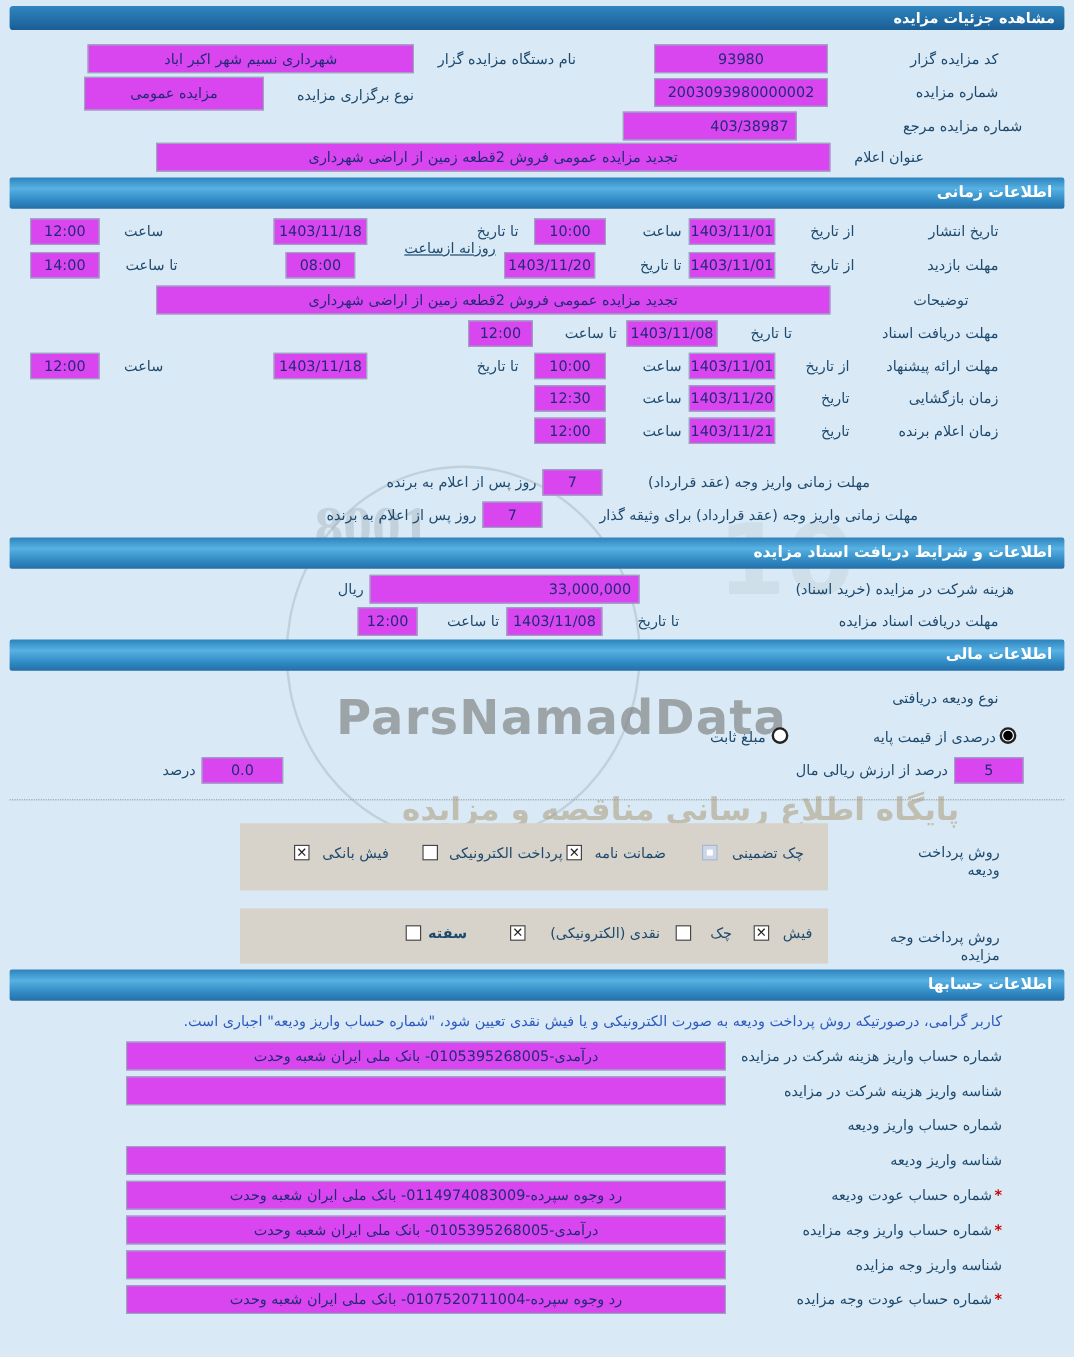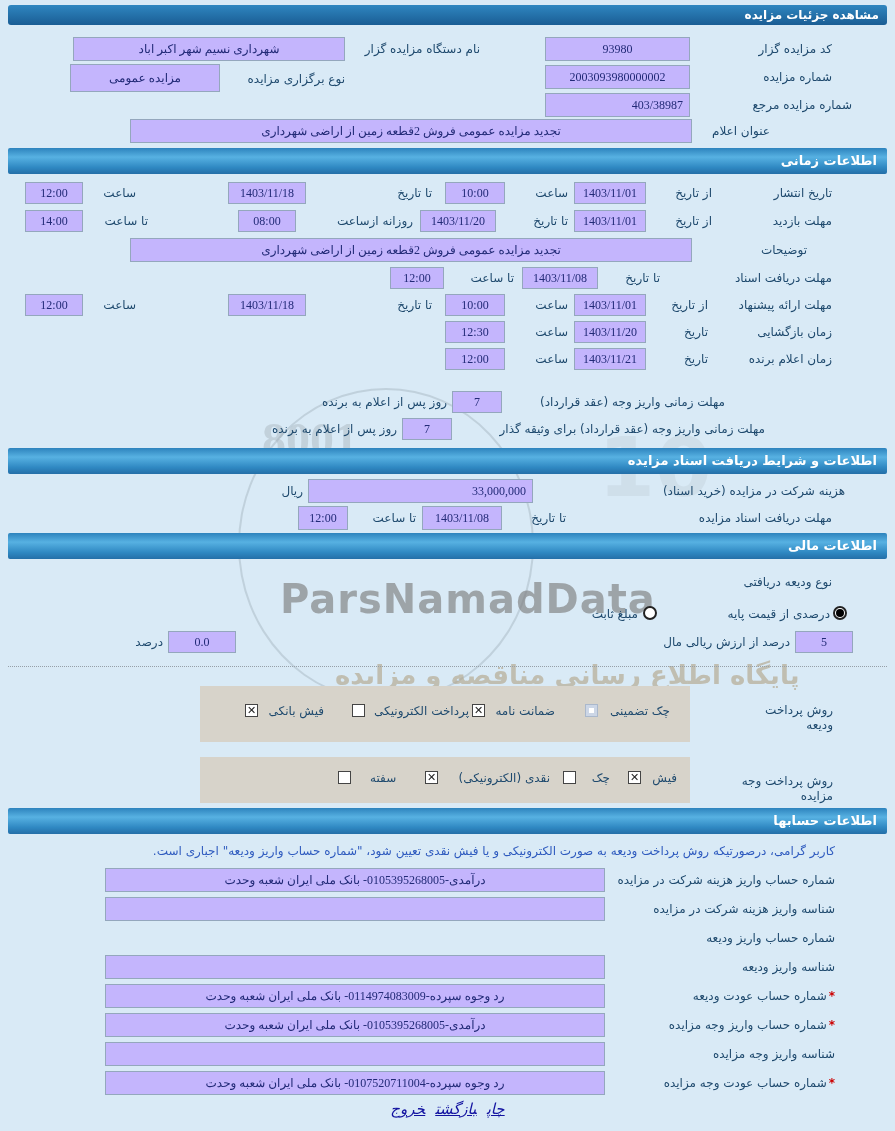--- a/index.html
+++ b/index.html
@@ -4,22 +4,22 @@
 <style>
   html,body{margin:0;padding:0;background:#d9eaf6;font-family:"DejaVu Sans",sans-serif;}
   #page{position:relative;width:895px;height:1131px;background:#d9eaf6;overflow:hidden;direction:rtl;}
   .titlebar{position:absolute;left:8px;top:5px;width:879px;height:20px;border-radius:3px;
     background:linear-gradient(180deg,#2f86c0 0%,#1a5d94 100%);color:#fff;font-size:12px;font-weight:bold;
     line-height:20px;padding-right:8px;box-sizing:border-box;z-index:2;}
   .hdr{position:absolute;left:8px;width:879px;height:26px;border-radius:2px;
     background:linear-gradient(180deg,#2d83bd 0%,#57b1e2 35%,#2f88c2 75%,#246fa8 100%);
     color:#fff;font-size:13px;font-weight:bold;line-height:26px;padding-right:10px;box-sizing:border-box;z-index:2;}
   .lbl{position:absolute;color:#1f4a6e;font-size:12px;text-align:right;z-index:2;line-height:15px;}
-  .box{position:absolute;background:#c4b5fd;border:1px solid #94a7bd;box-sizing:border-box;color:#222a77;
-    font-size:12px;text-align:center;z-index:2;display:flex;align-items:center;justify-content:center;font-family:Liberation Serif, serif;}
+  .box{position:absolute;background:#d946ef;border:1px solid #94a7bd;box-sizing:border-box;color:#222a77;
+    font-size:12px;text-align:center;z-index:2;display:flex;align-items:center;justify-content:center;}
   .box.alignr{justify-content:flex-end;padding-left:4px;padding-right:6px;}
   .ltr{direction:ltr;unicode-bidi:embed;}
   .gpanel{position:absolute;background:#d7d3ca;z-index:2;}
   .chk{position:absolute;width:13px;height:13px;background:#fff;border:1px solid #444;box-sizing:border-box;
     z-index:3;font-size:11px;line-height:11px;text-align:center;color:#222;}
   .chk.on::after{content:"\2715";}
   .chk.lite{background:#ccd6e6;border:1px solid #aab8cc;}
   .chk.lite::after{content:"";position:absolute;left:3px;top:3px;width:5px;height:5px;background:#fff;}
   .radio{position:absolute;width:14px;height:14px;border:2px solid #222;border-radius:50%;background:#fff;
     box-sizing:border-box;z-index:3;}
@@ -57,21 +57,21 @@
   <div class="box ltr" style="left:545px;top:37px;width:145px;height:24px;">93980</div>
   <div class="lbl" style="left:350px;top:42px;width:130px;">نام دستگاه مزایده گزار</div>
   <div class="box" style="left:73px;top:37px;width:272px;height:24px;">شهرداری نسیم شهر اکبر اباد</div>
 
   <div class="lbl" style="left:690px;top:70px;width:142px;">شماره مزایده</div>
   <div class="box ltr" style="left:545px;top:65px;width:145px;height:24px;">2003093980000002</div>
   <div class="lbl" style="left:225px;top:72px;width:120px;">نوع برگزاری مزایده</div>
   <div class="box" style="left:70px;top:64px;width:150px;height:28px;">مزایده عمومی</div>
 
   <div class="lbl" style="left:690px;top:98px;width:142px;padding-left:20px;">شماره مزایده مرجع</div>
-  <div class="box ltr alignr" style="left:545px;top:93px;width:145px;height:24px;">403/38987</div>
+  <div class="box ltr alignr" style="left:519px;top:93px;width:145px;height:24px;">403/38987</div>
 
   <div class="lbl" style="left:695px;top:124px;width:75px;">عنوان اعلام</div>
   <div class="box" style="left:130px;top:119px;width:562px;height:24px;">تجدید مزایده عمومی فروش 2قطعه زمین از اراضی شهرداری</div>
 
   <div class="hdr" style="top:148px;">اطلاعات زمانی</div>
 
   <div class="lbl" style="left:718px;top:186px;width:114px;">تاریخ انتشار</div>
   <div class="lbl" style="left:648px;top:186px;width:64px;">از تاریخ</div>
   <div class="box ltr" style="left:574px;top:182px;width:72px;height:22px;">1403/11/01</div>
   <div class="lbl" style="left:512px;top:186px;width:56px;">ساعت</div>
@@ -79,21 +79,21 @@
   <div class="lbl" style="left:352px;top:186px;width:80px;">تا تاریخ</div>
   <div class="box ltr" style="left:228px;top:182px;width:78px;height:22px;">1403/11/18</div>
   <div class="lbl" style="left:88px;top:186px;width:48px;">ساعت</div>
   <div class="box ltr" style="left:25px;top:182px;width:58px;height:22px;">12:00</div>
 
   <div class="lbl" style="left:718px;top:214px;width:114px;">مهلت بازدید</div>
   <div class="lbl" style="left:648px;top:214px;width:64px;">از تاریخ</div>
   <div class="box ltr" style="left:574px;top:210px;width:72px;height:22px;">1403/11/01</div>
   <div class="lbl" style="left:500px;top:214px;width:68px;">تا تاریخ</div>
   <div class="box ltr" style="left:420px;top:210px;width:76px;height:22px;">1403/11/20</div>
-  <div class="lbl" style="left:305px;top:214px;width:108px;">روزانه ازساعت</div>
+  <div class="lbl" style="left:305px;top:200px;width:108px;text-decoration:underline;">روزانه ازساعت</div>
   <div class="box ltr" style="left:238px;top:210px;width:58px;height:22px;">08:00</div>
   <div class="lbl" style="left:86px;top:214px;width:62px;">تا ساعت</div>
   <div class="box ltr" style="left:25px;top:210px;width:58px;height:22px;">14:00</div>
 
   <div class="lbl" style="left:745px;top:243px;width:62px;">توضیحات</div>
   <div class="box" style="left:130px;top:238px;width:562px;height:24px;">تجدید مزایده عمومی فروش 2قطعه زمین از اراضی شهرداری</div>
 
   <div class="lbl" style="left:712px;top:271px;width:120px;">مهلت دریافت اسناد</div>
   <div class="lbl" style="left:600px;top:271px;width:60px;">تا تاریخ</div>
   <div class="box ltr" style="left:522px;top:267px;width:76px;height:22px;">1403/11/08</div>
@@ -165,21 +165,21 @@
   <div class="chk" style="left:352px;top:704px;"></div>
   <div class="lbl" style="left:369px;top:704px;width:100px;text-align:right;">پرداخت الکترونیکی</div>
   <div class="chk on" style="left:472px;top:704px;"></div>
   <div class="lbl" style="left:489px;top:704px;width:66px;text-align:right;">ضمانت نامه</div>
   <div class="chk lite" style="left:585px;top:704px;"></div>
   <div class="lbl" style="left:604px;top:704px;width:66px;text-align:right;">چک تضمینی</div>
 
   <div class="lbl" style="left:728px;top:774px;width:105px;">روش پرداخت وجه مزایده</div>
   <div class="gpanel" style="left:200px;top:757px;width:490px;height:46px;"></div>
   <div class="chk" style="left:338px;top:771px;"></div>
-  <div class="lbl" style="left:370px;top:771px;width:40px;text-align:left;">سفته</div>
+  <div class="lbl" style="left:353px;top:771px;width:40px;text-align:center;font-weight:bold;">سفته</div>
   <div class="chk on" style="left:425px;top:771px;"></div>
   <div class="lbl" style="left:442px;top:771px;width:108px;text-align:right;">نقدی (الکترونیکی)</div>
   <div class="chk" style="left:563px;top:771px;"></div>
   <div class="lbl" style="left:580px;top:771px;width:30px;text-align:right;">چک</div>
   <div class="chk on" style="left:628px;top:771px;"></div>
   <div class="lbl" style="left:645px;top:771px;width:32px;text-align:right;">فیش</div>
 
   <div class="hdr" style="top:808px;">اطلاعات حسابها</div>
   <div class="notice" style="left:110px;top:844px;width:725px;">کاربر گرامی، درصورتیکه روش پرداخت ودیعه به صورت الکترونیکی و یا فیش نقدی تعیین شود، "شماره حساب واریز ودیعه" اجباری است.</div>
 
@@ -205,17 +205,14 @@
   <div class="box" style="left:105px;top:1013px;width:500px;height:24px;">درآمدی-0105395268005- بانک ملی ایران شعبه وحدت</div>
 
   <div class="lbl" style="left:610px;top:1047px;width:225px;">شناسه واریز وجه مزایده</div>
   <div class="box" style="left:105px;top:1042px;width:500px;height:24px;"></div>
 
   <div class="lbl" style="left:610px;top:1076px;width:225px;">
     <span class="asterisk">*</span><span>شماره حساب عودت وجه مزایده</span>
   </div>
   <div class="box" style="left:105px;top:1071px;width:500px;height:24px;">رد وجوه سپرده-0107520711004- بانک ملی ایران شعبه وحدت</div>
 
-  <div class="links" style="left:300px;top:1100px;width:295px;">
-    <span>چاپ</span><span>بازگشت</span><span>خروج</span>
-  </div>
 
 </div>
 
 </body></html>

